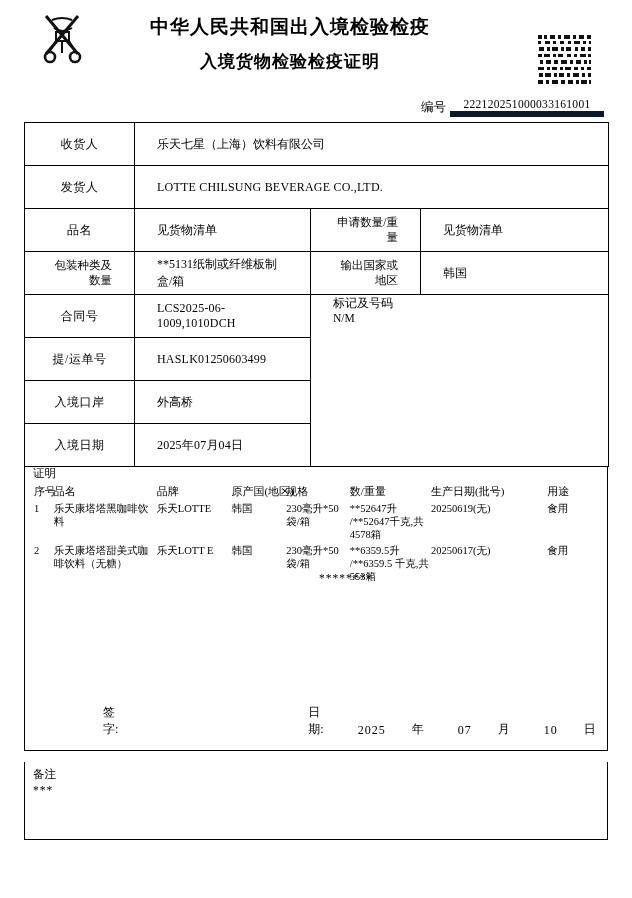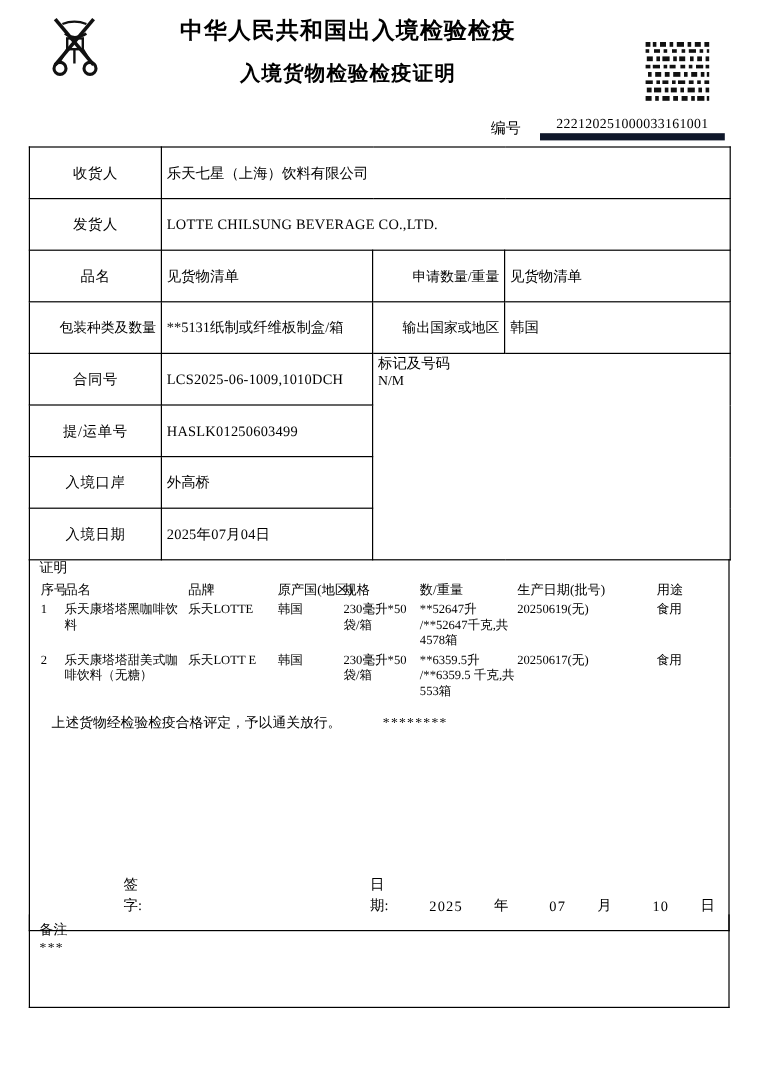--- a/index.html
+++ b/index.html
@@ -69,21 +69,21 @@
   .numline {
     position: absolute;
     right: 28px;
     top: 98px;
     display: flex;
     align-items: flex-end;
     font-size: 12px;
   }
   .numline .lbl {
     font-size: 12.5px;
-    margin-right: 16px;
+    margin-right: 4px;
     padding-bottom: 1px;
   }
   .numline .val {
     font-family: "Liberation Serif", serif;
     font-size: 11.5px;
     letter-spacing: 0.3px;
     border-bottom: 6px solid #0f172a;
     padding: 0 2px 1px 2px;
     min-width: 150px;
     text-align: center;
@@ -94,21 +94,21 @@
     position: absolute;
     left: 24px;
     top: 122px;
     width: 584px;
     border-collapse: collapse;
     table-layout: fixed;
   }
   .tbl td {
     border: 1px solid #000;
     font-size: 12px;
-    padding: 0 4px;
+    padding: 0 22px;
     vertical-align: middle;
     height: 42px;
   }
   .lbl-cell {
     text-align: center;
     font-size: 12.5px;
     letter-spacing: 0.5px;
     width: 110px;
   }
   .lbl-cell.tight {
@@ -408,21 +408,20 @@
           <td>乐天LOTT E</td>
           <td>韩国</td>
           <td>230毫升*50袋/箱</td>
           <td>**6359.5升 /**6359.5 千克,共553箱</td>
           <td>20250617(无)</td>
           <td>食用</td>
         </tr>
       </tbody>
     </table>
 
-    <div class="cert-note">上述货物经检验检疫合格评定，予以通关放行。</div>
     <div class="stars">********</div>
 
     <div class="cert-spacer"></div>
 
     <div class="sign-row">
       <span class="sign-label">签字:</span>
       <span class="date-label">日期:</span>
       <span class="date-val">2025</span>
       <span class="date-unit">年</span>
       <span class="date-val">07</span>

